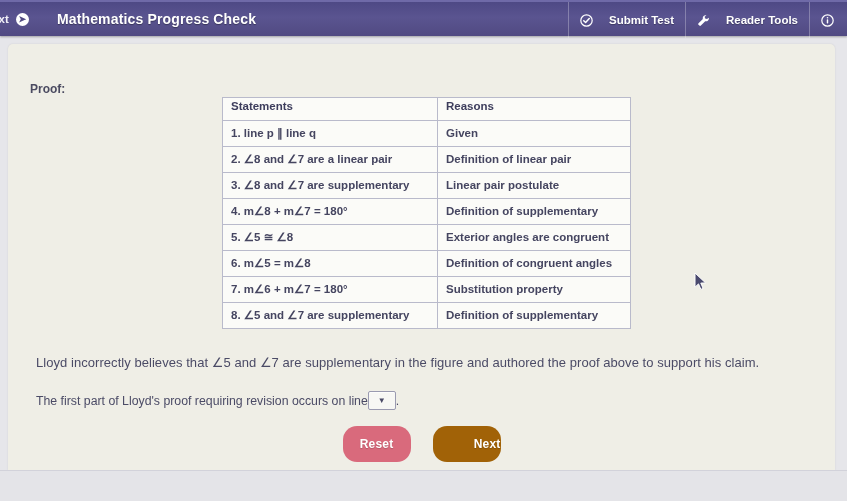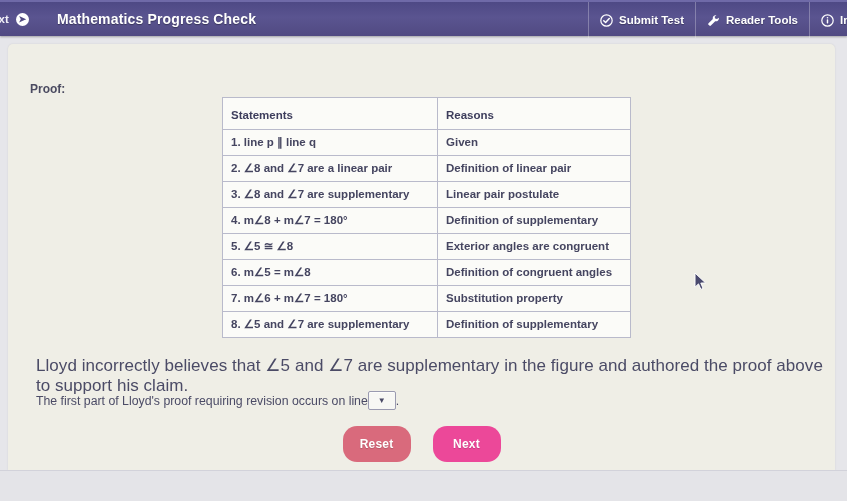--- a/index.html
+++ b/index.html
@@ -73,21 +73,21 @@
     position: absolute;
     right: 0;
     top: 0;
     height: 36px;
     display: flex;
     align-items: stretch;
   }
   .tb-item {
     display: flex;
     align-items: center;
-    gap: 6px;
+    gap: 16px;
     padding: 0 11px;
     font-size: 11.5px;
     font-weight: bold;
     color: #ffffff;
     border-left: 1px solid rgba(255,255,255,0.28);
     white-space: nowrap;
     text-shadow: 0 1px 1px rgba(0,0,0,.3);
   }
   .tb-item .glyph {
     display: inline-flex;
@@ -149,32 +149,32 @@
     text-align: left;
     font-weight: bold;
     line-height: 1.25;
     height: 16px;
     vertical-align: middle;
     white-space: nowrap;
   }
   .proof-table th {
     font-weight: bold;
     color: #3d3d5c;
-    padding-top: 9px;
+    padding-top: 0;
     padding-bottom: 6px;
   }
   .col-stmt { width: 198px; }
   .col-rsn  { width: 176px; }
 
   
   .prompt-1 {
     position: absolute;
     left: 28px;
     top: 311px;
-    font-size: 17px;
+    font-size: 13px;
     color: #4b4b66;
     letter-spacing: .05px;
   }
   .prompt-2-row {
     position: absolute;
     left: 28px;
     top: 347px;
     display: flex;
     align-items: center;
     gap: 0;
@@ -221,21 +221,21 @@
     font-size: 12px;
     font-weight: bold;
     padding: 0;
     width: 68px;
     height: 36px;
     cursor: pointer;
     text-shadow: 0 1px 1px rgba(0,0,0,.18);
     letter-spacing: .2px;
   }
   .btn-reset { background: #d96a7c; }
-  .btn-next  { background: #ec4899; }
+  .btn-next  { background: #a16207; text-align: right; }
 
   
   .cursor {
     position: absolute;
     left: 694px;
     top: 272px;
     width: 14px;
     height: 20px;
     pointer-events: none;
   }

